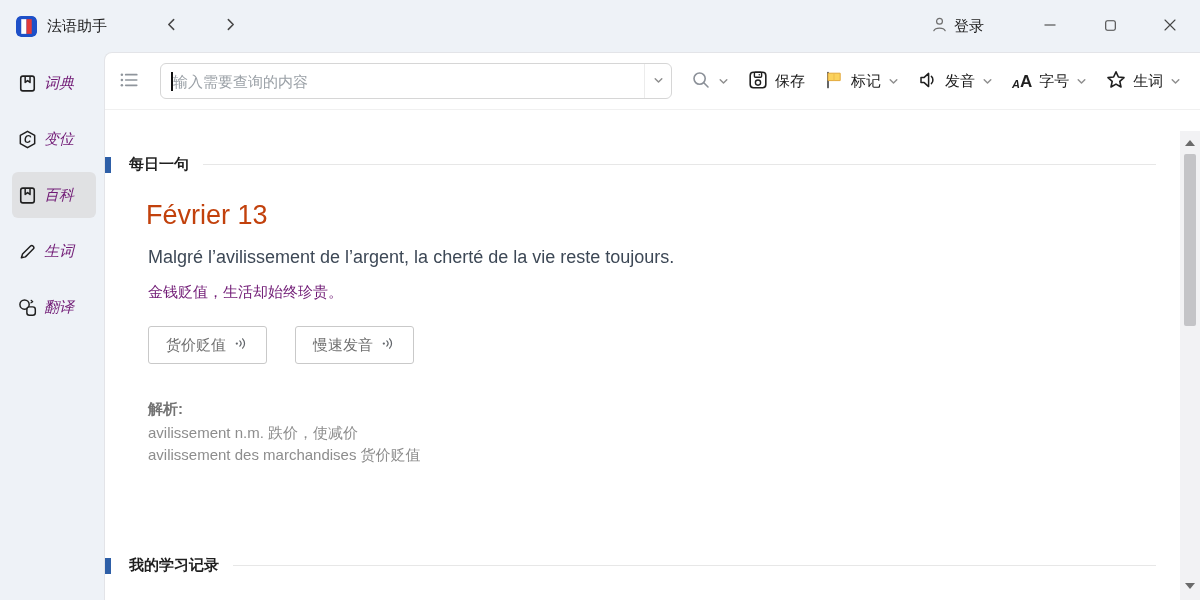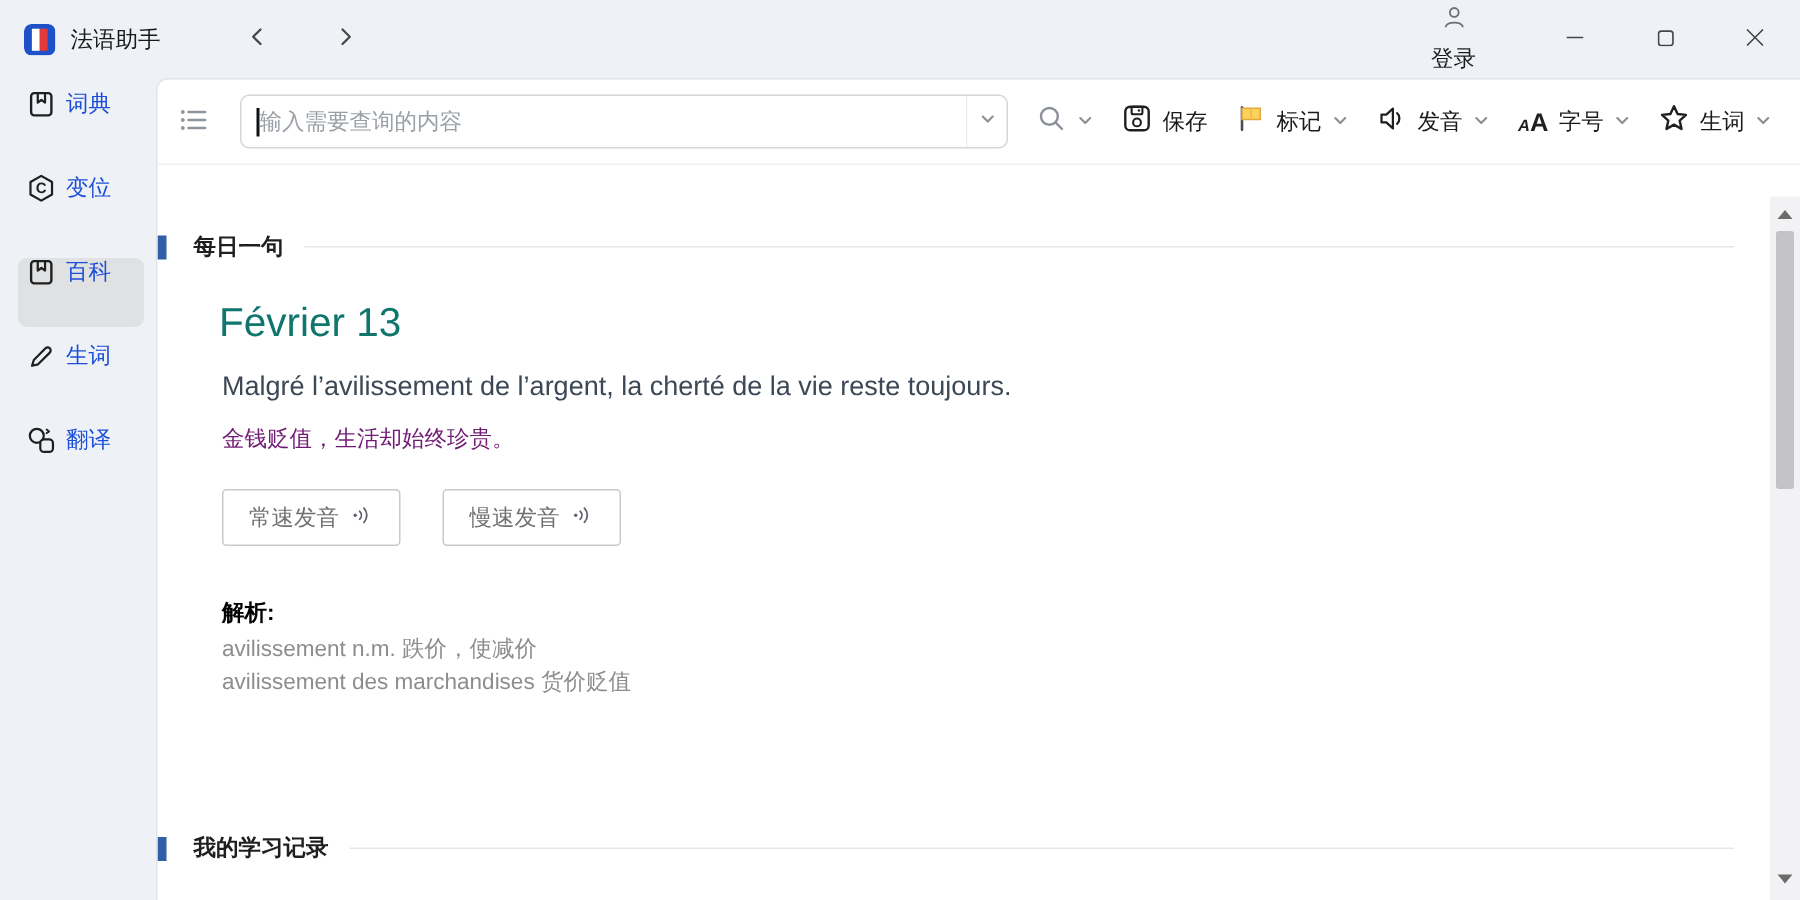--- a/index.html
+++ b/index.html
@@ -13,29 +13,29 @@
 
   
   .titlebar { height:52px; display:flex; align-items:center; justify-content:space-between; padding:0 0 0 16px; flex:0 0 auto; }
   .tb-left { display:flex; align-items:center; }
   .app-logo { width:21px; height:21px; border-radius:5px; overflow:hidden; flex:0 0 auto; }
   .app-title { font-size:15px; font-weight:400; margin-left:10px; color:#1a1a1a; }
   .nav-btn { background:none; border:none; cursor:pointer; padding:4px 6px; display:flex; align-items:center; }
   .nav-back { margin-left:52px; }
   .nav-fwd { margin-left:34px; }
   .tb-right { display:flex; align-items:center; height:52px; }
-  .login-btn { display:flex; align-items:center; gap:6px; background:none; border:none; font-size:15px; color:#1a1a1a; cursor:pointer; margin-right:36px; font-family:inherit;flex-direction:column; }
+  .login-btn { display:flex; align-items:center; gap:6px; background:none; border:none; font-size:15px; color:#1a1a1a; cursor:pointer; margin-right:36px; font-family:inherit; }
   .win-btn { width:60px; height:52px; display:flex; align-items:center; justify-content:center; background:none; border:none; cursor:pointer; }
 
   
   .app-body { flex:1; display:flex; min-height:0; }
 
   
   .sidebar { width:104px; flex:0 0 auto; display:flex; flex-direction:column; padding:8px 8px 14px 12px; }
-  .side-item { display:flex; align-items:flex-start; gap:7px; height:46px; border-radius:6px; padding:0 6px; font-size:15px; color:#1d4ed8; background:none; border:none; cursor:pointer; margin-bottom:10px; font-family:inherit; }
+  .side-item { display:flex; align-items:center; gap:7px; height:46px; border-radius:6px; padding:0 6px; font-size:15px; color:#701a75; background:none; border:none; cursor:pointer; margin-bottom:10px; font-family:inherit;font-style:italic; }
   .side-item.selected { background:#e0e1e3; }
   .side-item .ic { display:flex; flex:0 0 auto; }
   .side-spacer { flex:1; }
   .side-item.bottom { margin-bottom:9px; }
 
   
   .panel { flex:1; background:#ffffff; border-radius:8px 0 0 0; border-top:1px solid #e3e4e8; border-left:1px solid #e3e4e8; display:flex; flex-direction:column; min-width:0;gap:20px; }
 
   
   .toolbar { height:57px; flex:0 0 auto; display:flex; align-items:center; padding:0 14px 0 12px; gap:19px; border-bottom:1px solid #f0f0f0; }
@@ -49,27 +49,27 @@
   .fs-glyph { display:flex; align-items:flex-end; color:#1f1f1f; font-weight:600; line-height:1; }
   .fs-small { font-size:11px; font-style:italic; }
   .fs-big { font-size:17px; }
 
   
   .content { position:relative; flex:1; overflow:hidden; }
   .section-header { display:flex; align-items:center; margin-top:25px; }
   .section-bar { width:6px; height:16px; background:#2e5fa7; flex:0 0 auto; }
   .section-title { font-size:15px; font-weight:700; color:#1f1f1f; margin-left:18px; }
   .section-line { flex:1; height:1px; background:#e7e7e7; margin-left:14px; margin-right:44px; }
-  .date-title { font-size:27px; font-weight:400; color:#0f766e; margin:26px 0 0 41px; }
+  .date-title { font-size:27px; font-weight:400; color:#c2410c; margin:26px 0 0 41px; }
   .fr-sentence { font-size:18px; color:#3d4856; margin:16px 0 0 43px; }
   .cn-translation { font-size:15px; color:#701a75; margin:15px 0 0 43px; }
   .btn-row { display:flex; gap:28px; margin:24px 0 0 43px; }
   .speed-btn { display:flex; align-items:center; gap:8px; height:38px; padding:0 17px; background:#fff; border:1px solid #c9c9c9; border-radius:3px; font-size:15px; color:#707070; cursor:pointer; font-family:inherit; }
   .analysis { margin:34px 0 0 43px; font-size:15px; line-height:22px; }
-  .analysis-label { font-weight:700; color:#000000; margin-bottom:2px; }
+  .analysis-label { font-weight:700; color:#737373; margin-bottom:2px; }
   .analysis-line { color:#8d8d8d; }
   .records-header { margin-top:90px; }
   .records-partial { position:absolute; top:473px; left:43px; font-size:15px; color:#9a9a9a; }
 
   
   .scrollbar { position:absolute; top:1px; right:0; bottom:0; width:20px; background:#f2f2f4; display:flex; flex-direction:column; align-items:center; }
   .sb-arrow-up { margin-top:9px; width:0; height:0; border-left:5px solid transparent; border-right:5px solid transparent; border-bottom:6px solid #6b6b6b; cursor:pointer; }
   .sb-thumb { position:absolute; top:23px; left:4px; width:12px; height:172px; background:#c4c4c7; border-radius:2px; cursor:pointer; }
   .sb-arrow-down { position:absolute; bottom:11px; width:0; height:0; border-left:5px solid transparent; border-right:5px solid transparent; border-top:6px solid #6b6b6b; cursor:pointer; }
 </style>
@@ -274,21 +274,21 @@
           <span class="section-title">每日一句</span>
           <span class="section-line"></span>
         </div>
 
         <h1 class="date-title">Février 13</h1>
         <p class="fr-sentence">Malgré l’avilissement de l’argent, la cherté de la vie reste toujours.</p>
         <p class="cn-translation">金钱贬值，生活却始终珍贵。</p>
 
         <div class="btn-row">
           <button class="speed-btn">
-            <span>常速发音</span>
+            <span>货价贬值</span>
             <span><svg width="15" height="15" viewBox="0 0 16 16">
                   <circle cx="3" cy="8" r="1.2" fill="#5f6368"></circle>
                   <path d="M6.2 5.2 C7.8 6.8 7.8 9.2 6.2 10.8 M9.2 3 C11.9 5.8 11.9 10.2 9.2 13" fill="none" stroke="#5f6368" stroke-width="1.3" stroke-linecap="round"></path>
                 </svg></span>
           </button>
           <button class="speed-btn">
             <span>慢速发音</span>
             <span><svg width="15" height="15" viewBox="0 0 16 16">
                   <circle cx="3" cy="8" r="1.2" fill="#5f6368"></circle>
                   <path d="M6.2 5.2 C7.8 6.8 7.8 9.2 6.2 10.8 M9.2 3 C11.9 5.8 11.9 10.2 9.2 13" fill="none" stroke="#5f6368" stroke-width="1.3" stroke-linecap="round"></path>

